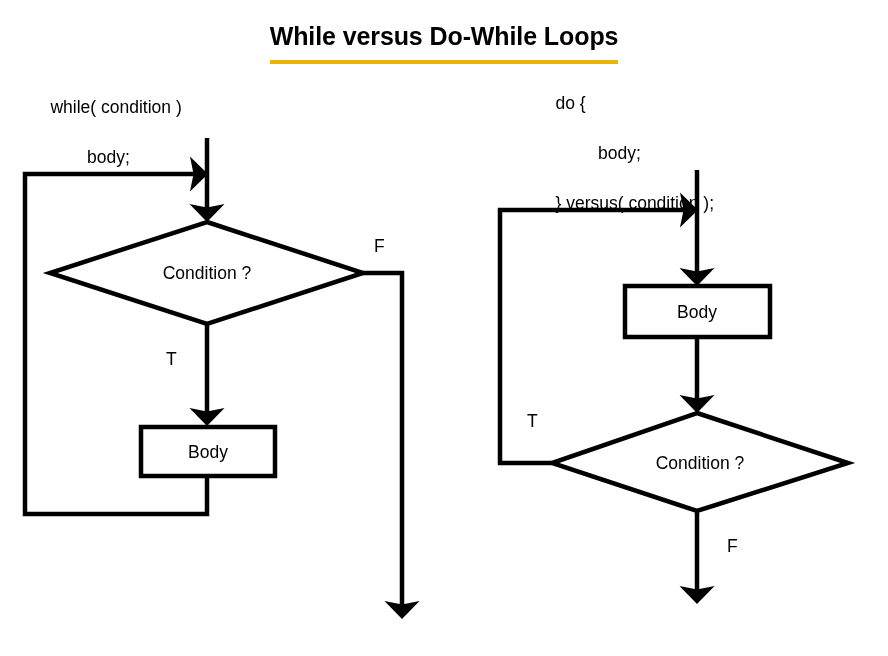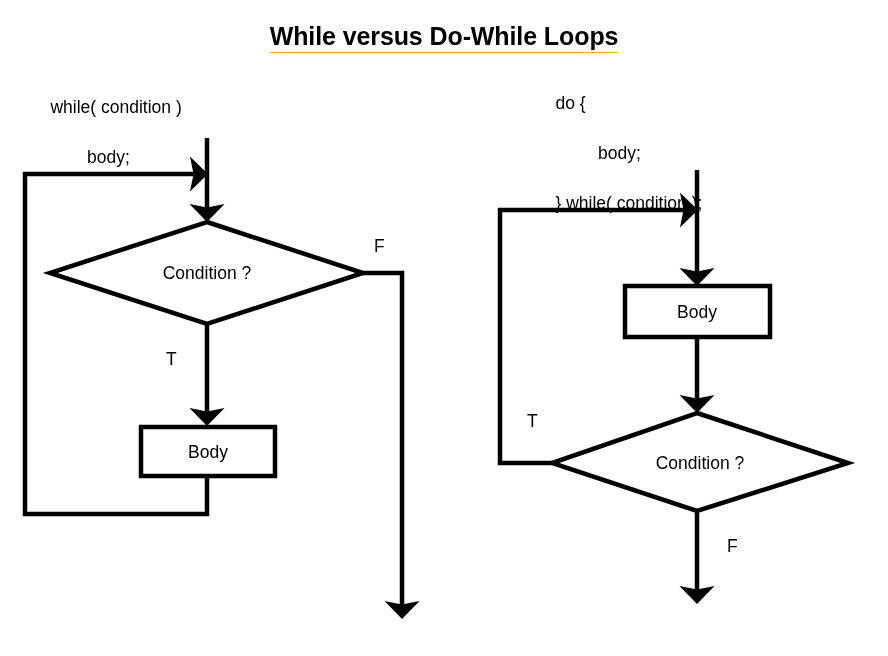--- a/index.html
+++ b/index.html
@@ -26,22 +26,22 @@
     left: 0;
     top: 22px;
     width: 888px;
     text-align: center;
     font-size: 25px;
     font-weight: bold;
     color: #000000;
     letter-spacing: -0.1px;
   }
   .title span {
-    border-bottom: 1px solid #eab308;
-    padding-bottom: 2px;
+    border-bottom: 4px solid #eab308;
+    padding-bottom: 10px;
   }
   .code {
     position: absolute;
     font-size: 17.5px;
     line-height: 25px;
     color: #000000;
     white-space: pre;
   }
   .code-left  { left: 31px;  top: 70px; }
   .code-right { left: 536px; top: 66px; }
@@ -75,21 +75,21 @@
   <div class="title"><span>While versus Do-While Loops</span></div>
 
   <div class="code code-left">
     <span>while( condition )</span>
     <span class="indent">body;</span>
   </div>
 
   <div class="code code-right">
     <span>do {</span>
     <span class="indent2">body;</span>
-    <span>} while( condition );</span>
+    <span>} versus( condition );</span>
   </div>
 
   <svg class="flow" viewBox="0 0 888 656">
     <defs>
       <marker id="ah" markerWidth="9" markerHeight="9" refX="3.2" refY="4.5" orient="auto" markerUnits="strokeWidth">
         <path d="M0.3,0.6 L4.3,4.5 L0.3,8.4 L1.1,4.5 Z" fill="#000000"></path>
       </marker>
       <marker id="ah2" markerWidth="9" markerHeight="9" refX="3.2" refY="4.5" orient="auto" markerUnits="strokeWidth">
         <path d="M0.3,0.6 L4.3,4.5 L0.3,8.4 L1.1,4.5 Z" fill="#000000"></path>
       </marker>

